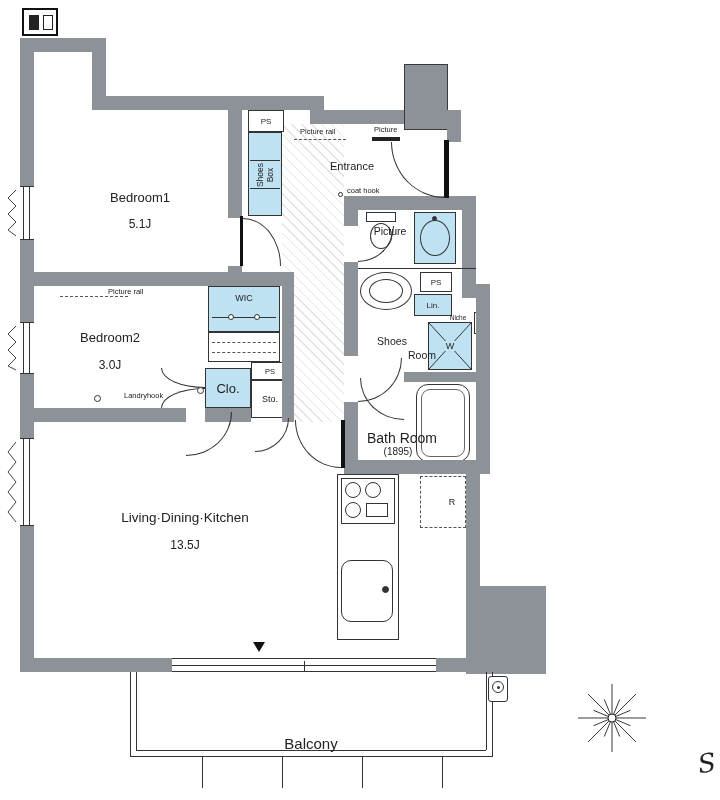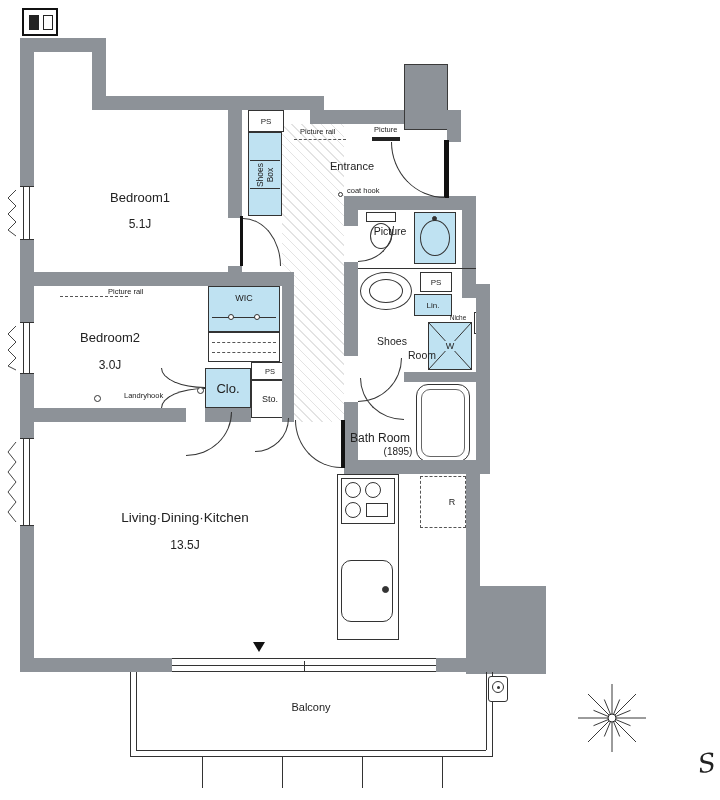--- a/index.html
+++ b/index.html
@@ -215,23 +215,23 @@
   <div class="lab c" style="left:140px;top:197px;font-size:13px;">Bedroom1</div>
   <div class="lab c" style="left:140px;top:224px;font-size:12px;">5.1J</div>
   <div class="lab c" style="left:110px;top:337px;font-size:13px;">Bedroom2</div>
   <div class="lab c" style="left:110px;top:365px;font-size:12px;">3.0J</div>
   <div class="lab c" style="left:185px;top:517px;font-size:13.5px;">Living·Dining·Kitchen</div>
   <div class="lab c" style="left:185px;top:545px;font-size:12px;">13.5J</div>
   <div class="lab c" style="left:352px;top:166px;font-size:11px;">Entrance</div>
   <div class="lab c" style="left:390px;top:231px;font-size:10.5px;">Picture</div>
   <div class="lab c" style="left:392px;top:341px;font-size:10.5px;">Shoes</div>
   <div class="lab c" style="left:374px;top:355px;font-size:10.5px;margin-left:48px;">Room</div>
-  <div class="lab c" style="left:380px;top:438px;font-size:12px;">Bath Room</div>
+  <div class="lab c" style="left:402px;top:438px;font-size:14px;">Bath Room</div>
   <div class="lab c" style="left:398px;top:451px;font-size:10px;">(1895)</div>
-  <div class="lab c" style="left:311px;top:707px;font-size:11px;">Balcony</div>
+  <div class="lab c" style="left:311px;top:743px;font-size:15px;">Balcony</div>
   <div class="lab c" style="left:244px;top:298px;font-size:9px;">WIC</div>
   <div class="lab c" style="left:228px;top:388px;font-size:13px;">Clo.</div>
   <div class="lab c" style="left:270px;top:399px;font-size:9px;">Sto.</div>
   <div class="a" style="left:223px;top:158px;width:84px;height:34px;transform:rotate(-90deg);display:flex;flex-direction:column;align-items:center;justify-content:center;font-size:8.5px;line-height:10px;">
     <span>Shoes</span>
     <span>Box</span>
   </div>
   <div class="lab c" style="left:433px;top:305px;font-size:8px;">Lin.</div>
   <div class="lab c" style="left:450px;top:346px;font-size:9px;background:#bfe2f2;padding:0 1px;">W</div>
   <div class="lab c" style="left:452px;top:502px;font-size:9px;">R</div>

